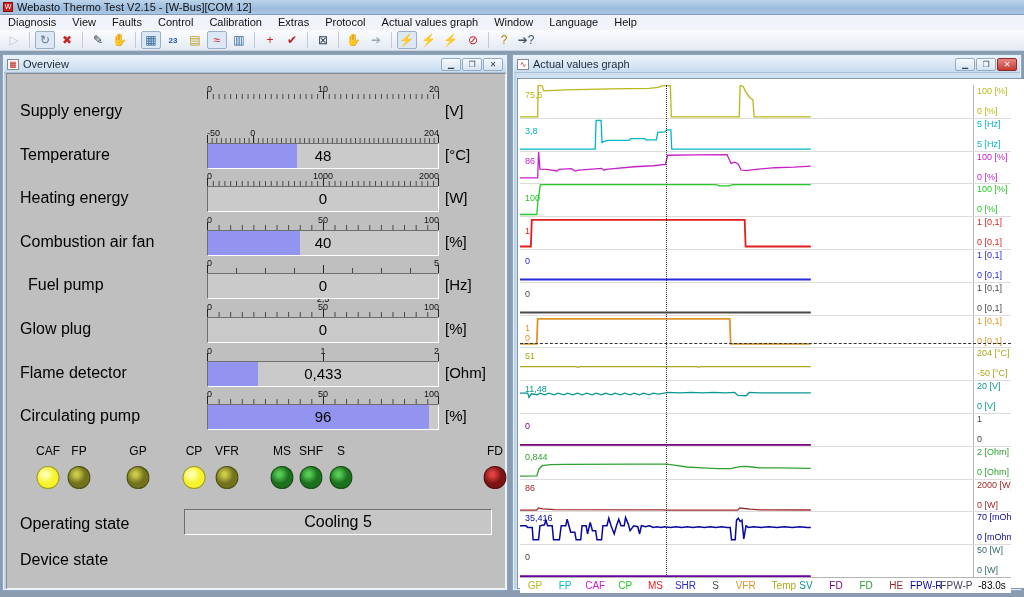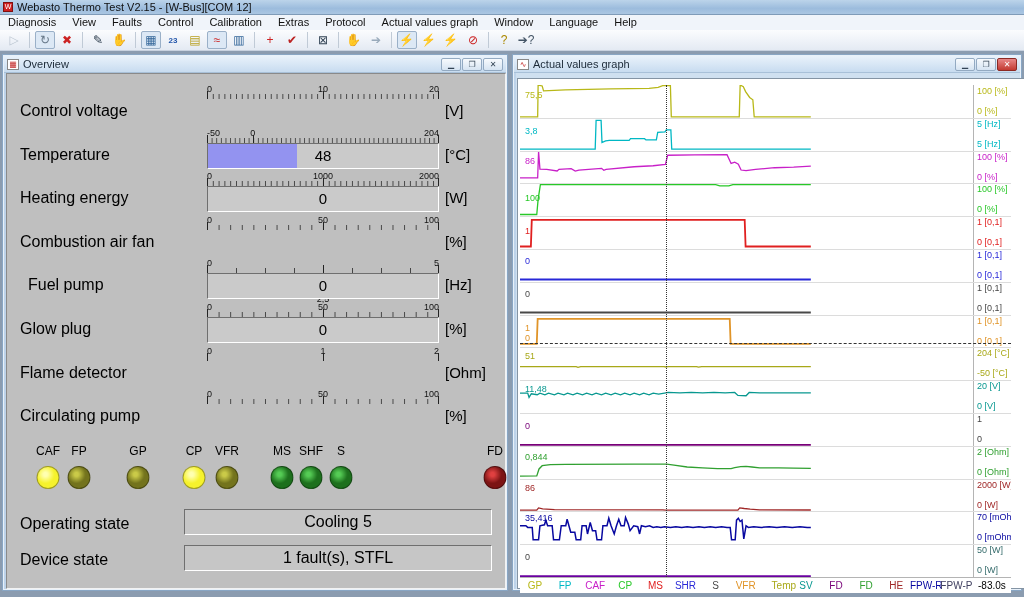--- a/index.html
+++ b/index.html
@@ -135,21 +135,21 @@
       <span>Overview</span>
       <span class="win-btns">
         <span class="wb">▁</span>
         <span class="wb">❐</span>
         <span class="wb">✕</span>
       </span>
     </div>
     <div id="ov-client">
       <div id="meters">
           <div class="meter" style="top: 10px;">
-            <div class="m-label" style="top: 18px;">Control voltage</div>
+            <div class="m-label" style="top: 18px;">Supply energy</div>
             <div class="m-scale">
               <span class="m-num-l">0</span>
               <span class="m-num-m" style="left: 50%;">10</span>
               <span class="m-num-r">20</span>
             </div>
             <div class="m-ticks" style="top: 10px; background-size: 2.5% 100%;">
               <div class="m-tick-major" style="left: 0%;"></div>
               <div class="m-tick-major" style="left: 50%;"></div>
               <div class="m-tick-major" style="left: calc(100% - 1px);"></div>
             </div>
@@ -196,20 +196,24 @@
             <div class="m-scale">
               <span class="m-num-l">0</span>
               <span class="m-num-m" style="left: 50%;">50</span>
               <span class="m-num-r">100</span>
             </div>
             <div class="m-ticks" style="top: 10px; background-size: 5% 100%;">
               <div class="m-tick-major" style="left: 0%;"></div>
               <div class="m-tick-major" style="left: 50%;"></div>
               <div class="m-tick-major" style="left: calc(100% - 1px);"></div>
             </div>
+            <div class="m-bar" style="top: 15px;">
+              <div class="m-fill" style="width: 40%;"></div>
+              <div class="m-val">40</div>
+            </div>
             <div class="m-unit" style="top: 18px;">[%]</div>
           </div>
           <div class="meter" style="top: 184.4px;">
             <div class="m-label" style="top: 18px; margin-left: 8px;">Fuel pump</div>
             <div class="m-scale">
               <span class="m-num-l">0</span>
               <span class="m-num-m" style="left: 50%; margin-top: 36px;">2,5</span>
               <span class="m-num-r">5</span>
             </div>
             <div class="m-ticks" style="top: 10px; background-size: 12.5% 100%;">
@@ -246,33 +250,41 @@
             <div class="m-scale">
               <span class="m-num-l">0</span>
               <span class="m-num-m" style="left: 50%;">1</span>
               <span class="m-num-r">2</span>
             </div>
             <div class="m-ticks" style="top: 10px; background-size: 50% 100%;">
               <div class="m-tick-major" style="left: 0%;"></div>
               <div class="m-tick-major" style="left: 50%;"></div>
               <div class="m-tick-major" style="left: calc(100% - 1px);"></div>
             </div>
+            <div class="m-bar" style="top: 15px;">
+              <div class="m-fill" style="width: 21.7%;"></div>
+              <div class="m-val">0,433</div>
+            </div>
             <div class="m-unit" style="top: 18px;">[Ohm]</div>
           </div>
           <div class="meter" style="top: 315.2px;">
             <div class="m-label" style="top: 18px;">Circulating pump</div>
             <div class="m-scale">
               <span class="m-num-l">0</span>
               <span class="m-num-m" style="left: 50%;">50</span>
               <span class="m-num-r">100</span>
             </div>
             <div class="m-ticks" style="top: 10px; background-size: 5% 100%;">
               <div class="m-tick-major" style="left: 0%;"></div>
               <div class="m-tick-major" style="left: 50%;"></div>
               <div class="m-tick-major" style="left: calc(100% - 1px);"></div>
+            </div>
+            <div class="m-bar" style="top: 15px;">
+              <div class="m-fill" style="width: 96%;"></div>
+              <div class="m-val">96</div>
             </div>
             <div class="m-unit" style="top: 18px;">[%]</div>
           </div>
         </div>
       <div id="leds">
           <div class="led-item" style="left: 41px; top: 370px;">
             <div class="led-label">CAF</div>
           </div>
           <div class="led" style="left: 41px; top: 392px; background: radial-gradient(circle at 38% 35%, rgb(255, 255, 176) 0px, rgb(255, 255, 176) 2px, rgb(246, 242, 44) 9px); border: 1px solid rgba(0, 0, 0, 0.35);"></div>
           <div class="led-item" style="left: 72px; top: 370px;">
@@ -304,21 +316,20 @@
           </div>
           <div class="led" style="left: 334px; top: 392px; background: radial-gradient(circle at 38% 35%, rgb(85, 204, 85) 0px, rgb(85, 204, 85) 2px, rgb(29, 112, 29) 9px); border: 1px solid rgba(0, 0, 0, 0.35);"></div>
           <div class="led-item" style="left: 488px; top: 370px;">
             <div class="led-label">FD</div>
           </div>
           <div class="led" style="left: 488px; top: 392px; background: radial-gradient(circle at 38% 35%, rgb(224, 64, 64) 0px, rgb(224, 64, 64) 2px, rgb(124, 20, 20) 9px); border: 1px solid rgba(0, 0, 0, 0.35);"></div>
         </div>
       <div class="state-label" style="top:441px;">Operating state</div>
       <div class="state-box" style="top:435px;">Cooling 5</div>
       <div class="state-label" style="top:477px;">Device state</div>
-      <div class="state-box" style="top:471px;">1 fault(s), STFL</div>
     </div>
   </div>
 
   <div class="child" id="gr-win" style="left:512px;top:54px;width:510px;height:537px;">
     <div class="child-title">
       <span class="ct-icon">∿</span>
       <span>Actual values graph</span>
       <span class="win-btns">
         <span class="wb">▁</span>
         <span class="wb">❐</span>

